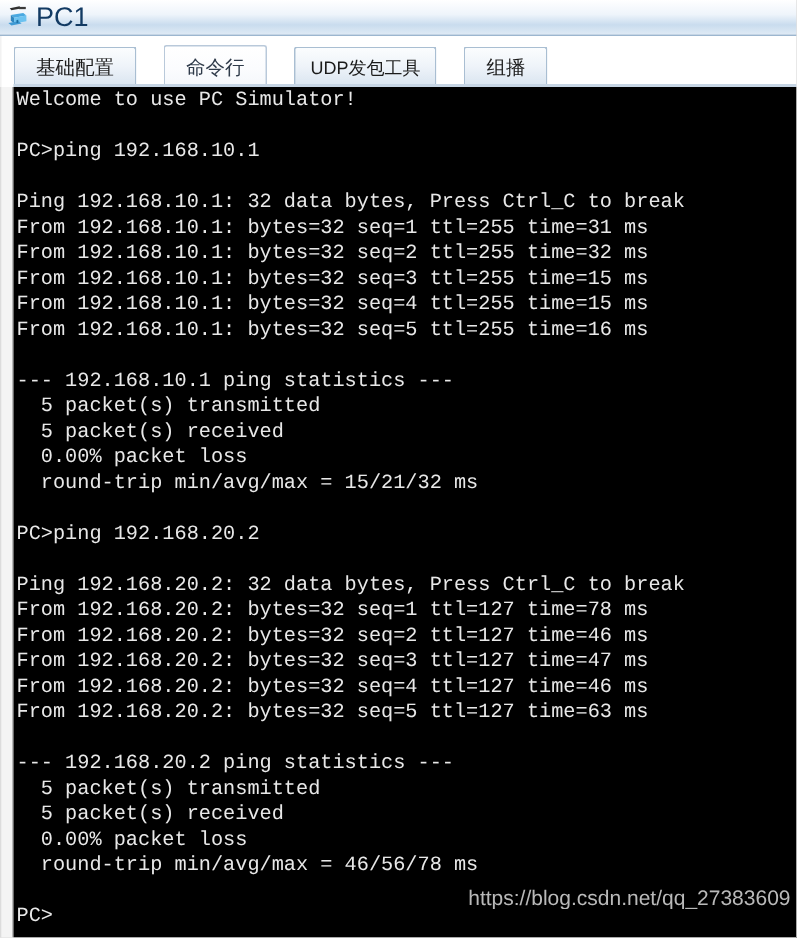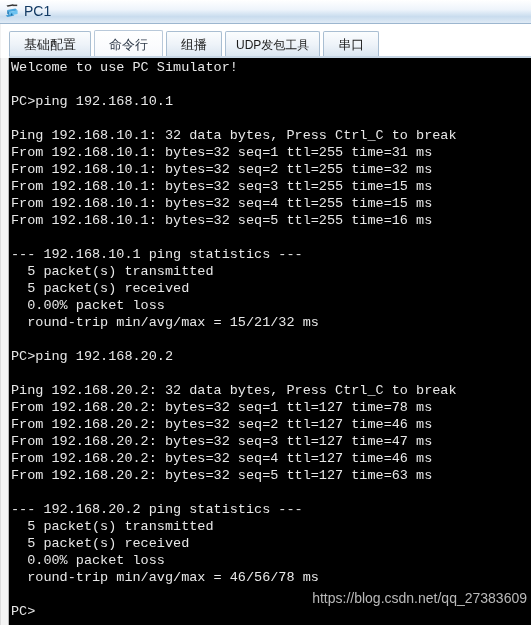--- a/index.html
+++ b/index.html
@@ -36,21 +36,21 @@
   }
   .title-icon {
     width: 18px;
     height: 18px;
     flex: 0 0 18px;
     position: relative;
     margin-right: 3px;
   }
   .title-text {
     font-family: "Liberation Sans", sans-serif;
-    font-size: 14px;
+    font-size: 18px;
     color: #123a63;
     letter-spacing: 0px;
     line-height: 1;
     padding-bottom: 1px;
   }
 
   
   .tabstrip-wrap {
     position: relative;
     height: 34px;
@@ -66,21 +66,21 @@
     height: 30px;
   }
   .tab {
     position: relative;
     height: 27px;
     box-sizing: border-box;
     display: flex;
     align-items: center;
     justify-content: center;
     padding: 0 14px;
-    margin-right: 3px;
+    margin-right: 18px;
     font-family: "Liberation Sans", "DejaVu Sans", sans-serif;
     font-size: 13px;
     color: #1b1b1b;
     border: 1px solid #a9bed2;
     border-bottom: none;
     border-radius: 2px 2px 0 0;
     background: linear-gradient(to bottom, #fbfdfe 0%, #eef3f9 48%, #d8e4ef 100%);
     white-space: nowrap;
     cursor: default;
   }
@@ -176,28 +176,25 @@
   </div>
 
   <div class="tabstrip-wrap">
     <div class="tabstrip">
       <div class="tab">
         <span>基础配置</span>
       </div>
       <div class="tab selected">
         <span>命令行</span>
       </div>
+      <div class="tab wide">
+        <span>UDP发包工具</span>
+      </div>
       <div class="tab">
         <span>组播</span>
-      </div>
-      <div class="tab wide">
-        <span>UDP发包工具</span>
-      </div>
-      <div class="tab">
-        <span>串口</span>
       </div>
     </div>
     <div class="tab-underline"></div>
   </div>
 
   <div class="term-area">
     <div class="term-gutter"></div>
     <div class="terminal">
       <div class="term-lines"><div class="line">Welcome to use PC Simulator!</div><div class="line"></div><div class="line">PC&gt;ping 192.168.10.1</div><div class="line"></div><div class="line">Ping 192.168.10.1: 32 data bytes, Press Ctrl_C to break</div><div class="line">From 192.168.10.1: bytes=32 seq=1 ttl=255 time=31 ms</div><div class="line">From 192.168.10.1: bytes=32 seq=2 ttl=255 time=32 ms</div><div class="line">From 192.168.10.1: bytes=32 seq=3 ttl=255 time=15 ms</div><div class="line">From 192.168.10.1: bytes=32 seq=4 ttl=255 time=15 ms</div><div class="line">From 192.168.10.1: bytes=32 seq=5 ttl=255 time=16 ms</div><div class="line"></div><div class="line">--- 192.168.10.1 ping statistics ---</div><div class="line">  5 packet(s) transmitted</div><div class="line">  5 packet(s) received</div><div class="line">  0.00% packet loss</div><div class="line">  round-trip min/avg/max = 15/21/32 ms</div><div class="line"></div><div class="line">PC&gt;ping 192.168.20.2</div><div class="line"></div><div class="line">Ping 192.168.20.2: 32 data bytes, Press Ctrl_C to break</div><div class="line">From 192.168.20.2: bytes=32 seq=1 ttl=127 time=78 ms</div><div class="line">From 192.168.20.2: bytes=32 seq=2 ttl=127 time=46 ms</div><div class="line">From 192.168.20.2: bytes=32 seq=3 ttl=127 time=47 ms</div><div class="line">From 192.168.20.2: bytes=32 seq=4 ttl=127 time=46 ms</div><div class="line">From 192.168.20.2: bytes=32 seq=5 ttl=127 time=63 ms</div><div class="line"></div><div class="line">--- 192.168.20.2 ping statistics ---</div><div class="line">  5 packet(s) transmitted</div><div class="line">  5 packet(s) received</div><div class="line">  0.00% packet loss</div><div class="line">  round-trip min/avg/max = 46/56/78 ms</div><div class="line"></div><div class="line">PC&gt;</div></div>
       <div class="watermark">https://blog.csdn.net/qq_27383609</div>

